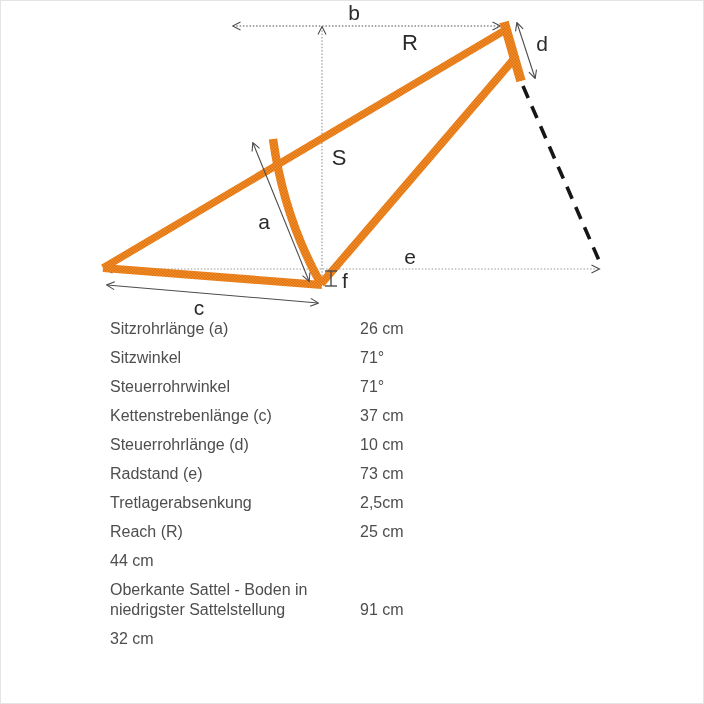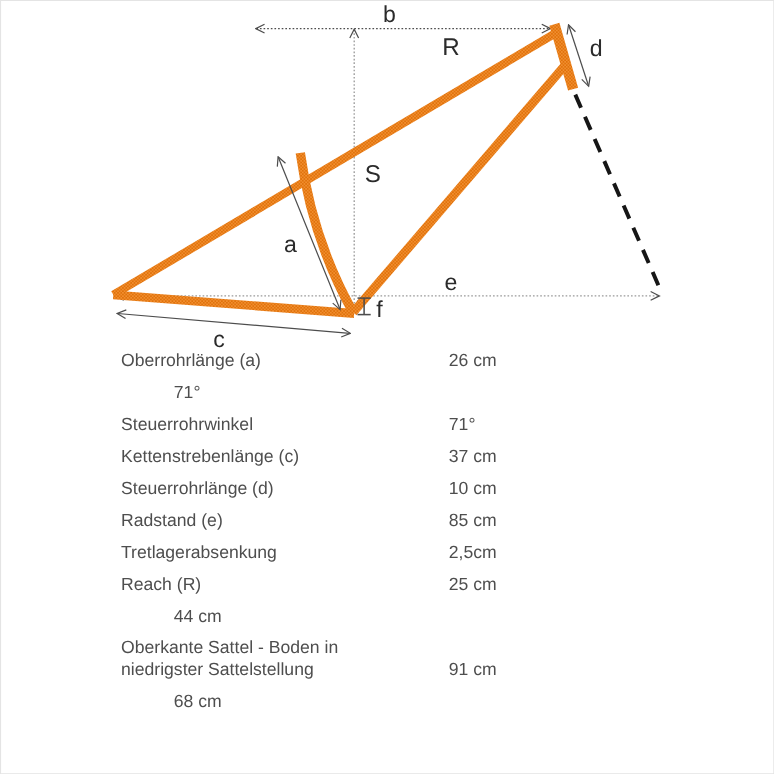--- a/index.html
+++ b/index.html
@@ -10,21 +10,21 @@
   }
   .diagram{position:absolute;left:0;top:0;}
   .dim-label{fill:#2b2b2b;font-family:"Liberation Sans","DejaVu Sans",sans-serif;font-size:21px;}
   .dim-label.big{font-size:22px;}
   .geo-table{
     position:absolute;left:110px;top:319px;width:490px;
     font-size:16px;color:var(--table-text,#4e4e4e);
   }
   .geo-row{display:flex;align-items:flex-end;margin-bottom:9px;}
   .geo-label{width:250px;line-height:20px;}
-  .geo-value{line-height:20px;white-space:nowrap;margin-left:48px;}
+  .geo-value{line-height:20px;white-space:nowrap;}
 </style>
 </head>
 <body>
 
 <div class="stage">
 
   <svg class="diagram" width="704" height="320" viewBox="0 0 704 320" xmlns="http://www.w3.org/2000/svg">
     <defs>
       <pattern id="dither" width="3" height="3" patternUnits="userSpaceOnUse">
         <rect width="3" height="3" style="fill:var(--frame-light,#F18E2F)"></rect>
@@ -65,55 +65,56 @@
     <text class="dim-label big" x="339" y="165" text-anchor="middle">S</text>
     <text class="dim-label" x="264" y="229" text-anchor="middle">a</text>
     <text class="dim-label" x="199" y="315" text-anchor="middle">c</text>
     <text class="dim-label" x="542" y="51" text-anchor="middle">d</text>
     <text class="dim-label" x="410" y="264" text-anchor="middle">e</text>
     <text class="dim-label" x="345" y="288" text-anchor="middle">f</text>
   </svg>
 
   <div class="geo-table">
       <div class="geo-row">
-        <div class="geo-label">Oberrohrlänge (a)</div>
+        <div class="geo-label">Sitzrohrlänge (a)</div>
         <div class="geo-value">26 cm</div>
       </div>
       <div class="geo-row">
+        <div class="geo-label">Sitzwinkel</div>
         <div class="geo-value">71°</div>
       </div>
       <div class="geo-row">
         <div class="geo-label">Steuerrohrwinkel</div>
         <div class="geo-value">71°</div>
       </div>
       <div class="geo-row">
         <div class="geo-label">Kettenstrebenlänge (c)</div>
         <div class="geo-value">37 cm</div>
       </div>
       <div class="geo-row">
         <div class="geo-label">Steuerrohrlänge (d)</div>
         <div class="geo-value">10 cm</div>
       </div>
       <div class="geo-row">
         <div class="geo-label">Radstand (e)</div>
-        <div class="geo-value">85 cm</div>
+        <div class="geo-value">73 cm</div>
       </div>
       <div class="geo-row">
         <div class="geo-label">Tretlagerabsenkung</div>
         <div class="geo-value">2,5cm</div>
       </div>
       <div class="geo-row">
         <div class="geo-label">Reach (R)</div>
         <div class="geo-value">25 cm</div>
       </div>
       <div class="geo-row">
         <div class="geo-value">44 cm</div>
       </div>
       <div class="geo-row">
         <div class="geo-label">Oberkante Sattel - Boden in niedrigster Sattelstellung</div>
         <div class="geo-value">91 cm</div>
       </div>
       <div class="geo-row">
-        <div class="geo-value">68 cm</div>
+        <div class="geo-value">32 cm</div>
       </div>
     </div>
 
 </div>
 
 </body></html>

